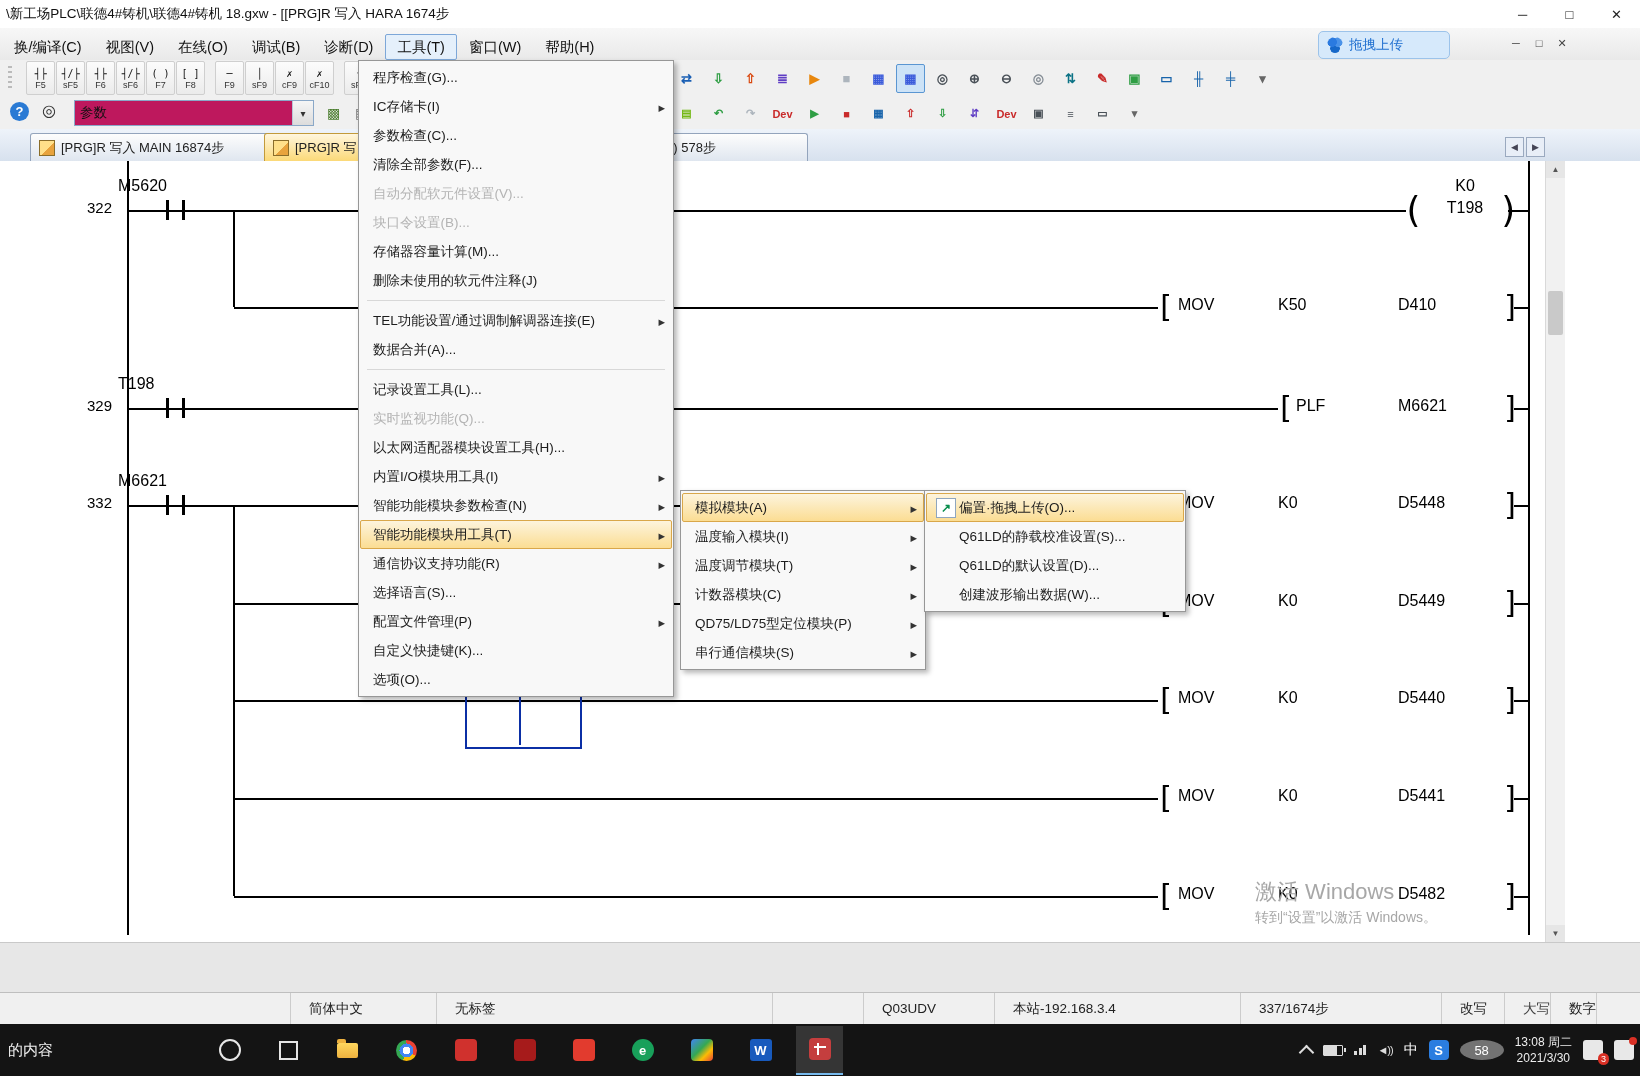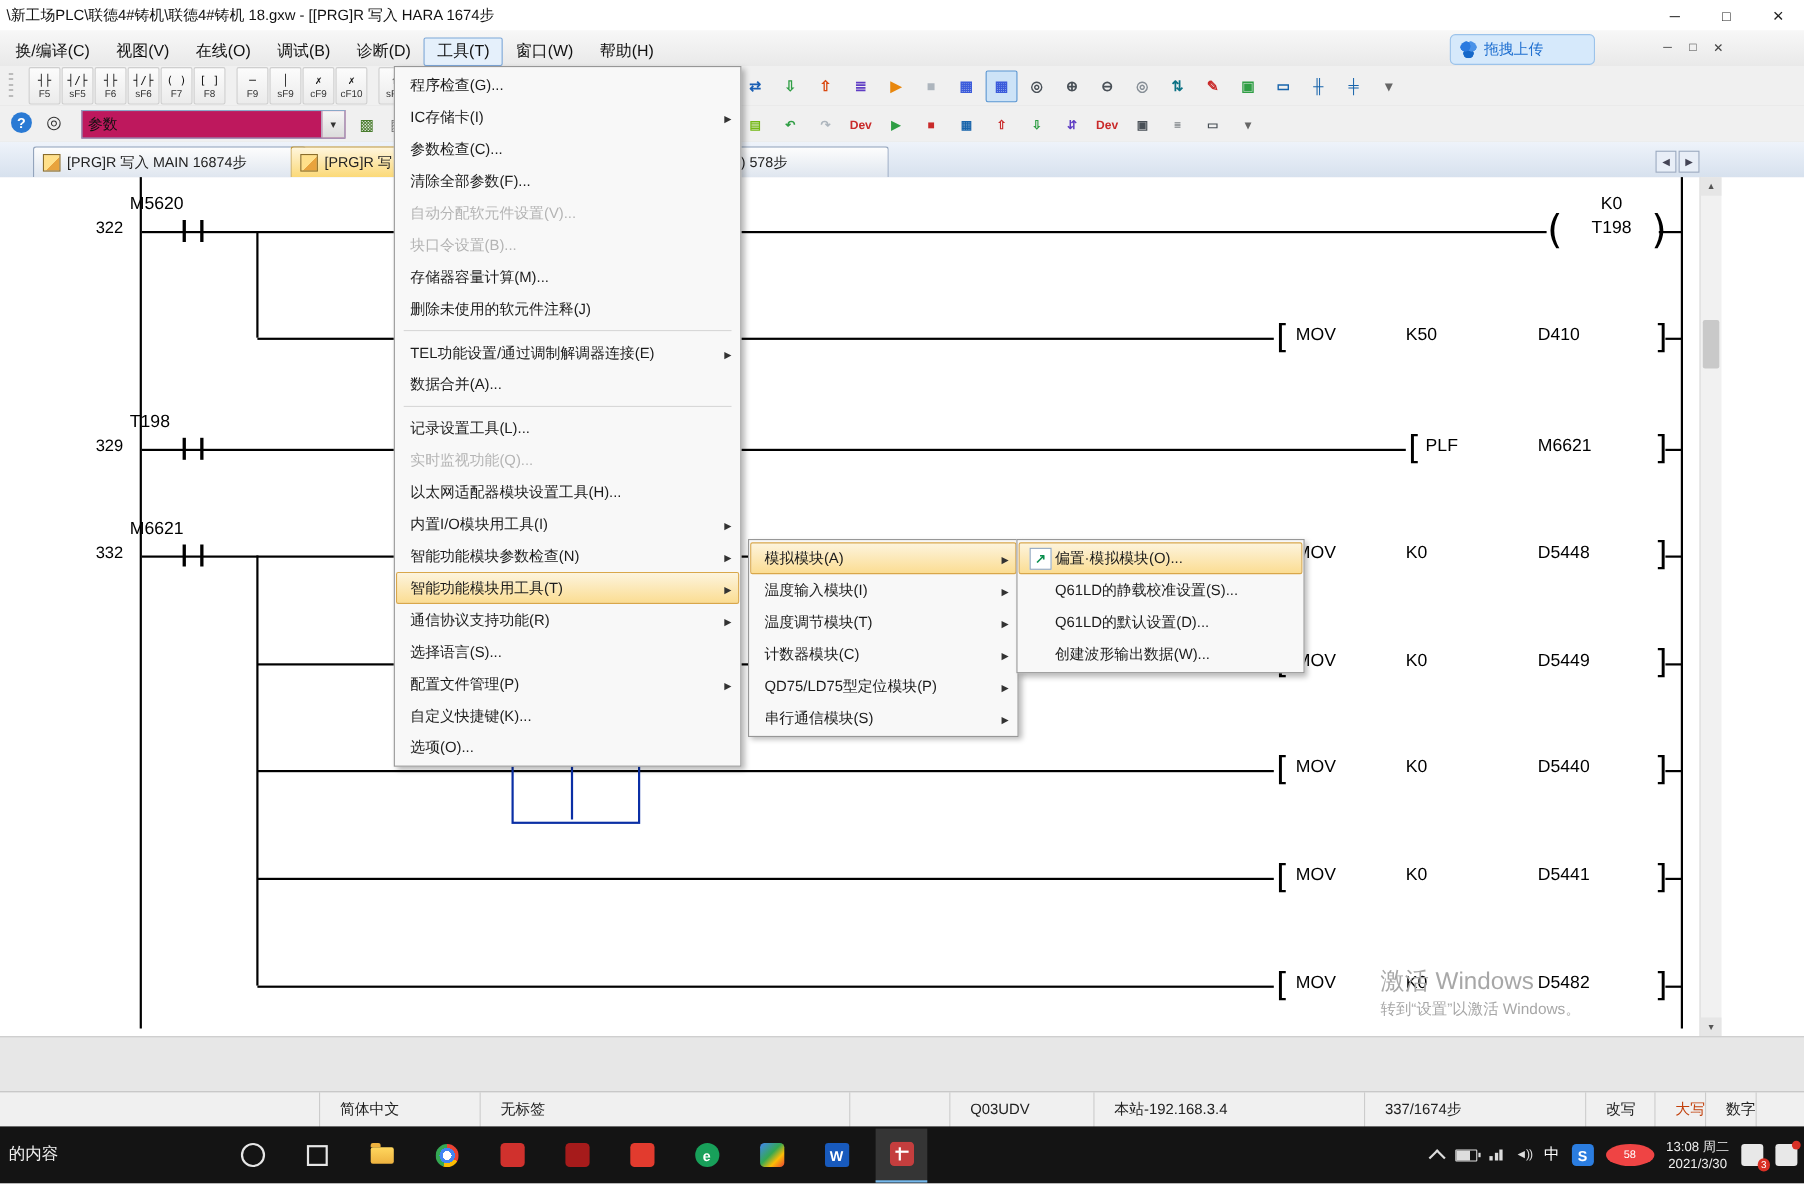--- a/index.html
+++ b/index.html
@@ -104,21 +104,21 @@
   #menu-analog .mi{padding-left:6px}
   #menu-analog .mi-gutter{width:26px;display:flex;align-items:center;justify-content:center}
   #menu-analog .mi.icon .mi-gutter::before{content:"↗";display:flex;align-items:center;justify-content:center;
       width:18px;height:18px;border:1px solid #8fa6bf;background:#fff;color:#0a8f4e;font-size:12px;font-weight:bold}
 
   
   #dockband{position:absolute;left:0;top:942px;width:1640px;height:50px;background:#e7e7e7;border-top:1px solid #c9c9c9}
   #statusbar{position:absolute;left:0;top:992px;width:1640px;height:32px;background:#f0f0f0;border-top:1px solid #bfbfbf;display:flex}
   .sb-cell{height:32px;line-height:32px;font-size:13.5px;color:#222;padding-left:18px;border-right:1px solid #cccccc;
            white-space:nowrap;overflow:hidden}
-  .sb-cell.disabled{color:#c2410c}
+  .sb-cell.disabled{color:#404040}
   .sb-cell:nth-of-type(1){width:272px}.sb-cell:nth-of-type(2){width:127px}.sb-cell:nth-of-type(3){width:317px}
   .sb-cell:nth-of-type(4){width:72px}.sb-cell:nth-of-type(5){width:112px}.sb-cell:nth-of-type(6){width:227px}
   .sb-cell:nth-of-type(7){width:182px}.sb-cell:nth-of-type(8){width:44px}.sb-cell:nth-of-type(9){width:27px}
   .sb-cell:nth-of-type(10){width:27px}.sb-cell:nth-of-type(11){flex:1;border-right:none}
 
   
   #taskbar{position:absolute;left:0;top:1024px;width:1640px;height:52px;background:#141414}
   #tb-search{position:absolute;left:8px;top:0;height:52px;line-height:52px;font-size:15px;color:#f0f0f0}
   #tb-apps{position:absolute;left:206px;top:0;height:52px;display:flex;align-items:center}
   .tb-ico{width:47px;height:47px;margin-right:12px;display:flex;align-items:center;justify-content:center;position:relative}
@@ -140,21 +140,21 @@
   #tb-tray{position:absolute;right:6px;top:0;height:52px;display:flex;align-items:center;gap:11px}
   .tray-chev{width:9px;height:9px;border-top:2px solid #ddd;border-right:2px solid #ddd;transform:rotate(-45deg);margin-top:4px}
   .batt{width:18px;height:9px;border:1.5px solid #ddd;border-radius:1px;position:relative;background:linear-gradient(90deg,#ddd 0 70%,transparent 70%)}
   .batt::after{content:"";position:absolute;right:-4px;top:2px;width:2px;height:4px;background:#ddd}
   .sig{display:flex;align-items:flex-end;gap:1.5px}
   .sig i{display:block;width:3px;background:#ddd}
   .spk{color:#ddd;font-size:11px;letter-spacing:-1px}
   .ime{color:#fff;font-size:14px}
   .sogou{width:20px;height:20px;border-radius:4px;background:#2b7de0;color:#fff;font-weight:bold;font-size:13px;
          display:flex;align-items:center;justify-content:center}
-  .score{width:44px;height:20px;border-radius:50%;background:#ef4444;color:#fff;font-size:10px;
+  .score{width:44px;height:20px;border-radius:50%;background:#737373;color:#fff;font-size:13px;
          display:flex;align-items:center;justify-content:center}
   #tb-clock{text-align:center;font-size:12px;color:#eee;line-height:1.35}
   .trayapp{width:20px;height:20px;background:#e8e8e8;border-radius:3px;position:relative}
   .badge{position:absolute;right:-6px;bottom:-5px;background:#d93025;color:#fff;font-size:9px;line-height:12px;
          border-radius:6px;padding:0 3px}
   .dot::after{content:"";position:absolute;right:-3px;top:-3px;width:8px;height:8px;border-radius:50%;background:#d93025}
 </style>
 </head>
 <body>
 
@@ -706,21 +706,21 @@
       <span class="mi-gutter"></span>
       <span class="mi-label">串行通信模块(S)</span>
       <span class="mi-arrow"></span>
     </div>
   </div>
 
 <div id="menu-analog" class="menu">
 
 <div class="mi highlighted icon">
       <span class="mi-gutter"></span>
-      <span class="mi-label">偏置·模拟模块(O)...</span>
+      <span class="mi-label">偏置·拖拽上传(O)...</span>
       <span class="mi-arrow"></span>
     </div>
     <div class="mi">
       <span class="mi-gutter"></span>
       <span class="mi-label">Q61LD的静载校准设置(S)...</span>
       <span class="mi-arrow"></span>
     </div>
     <div class="mi">
       <span class="mi-gutter"></span>
       <span class="mi-label">Q61LD的默认设置(D)...</span>

